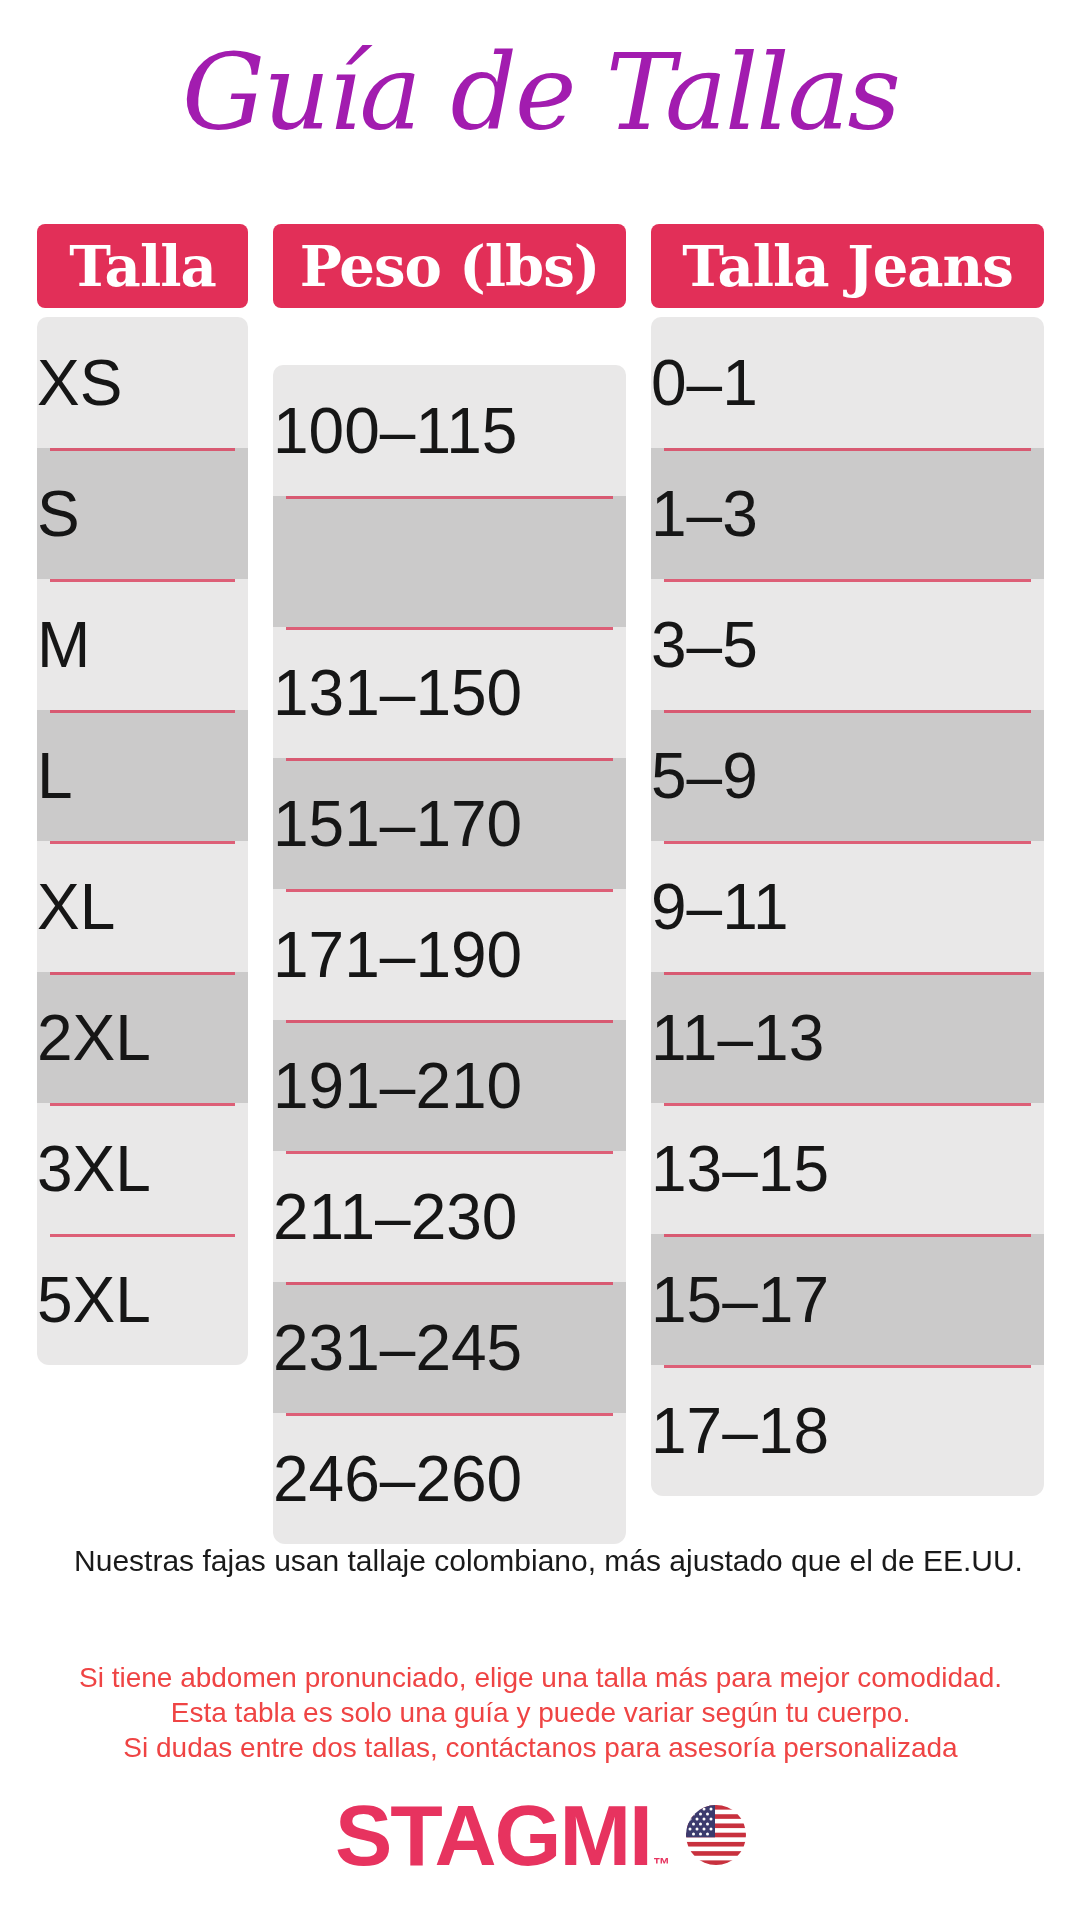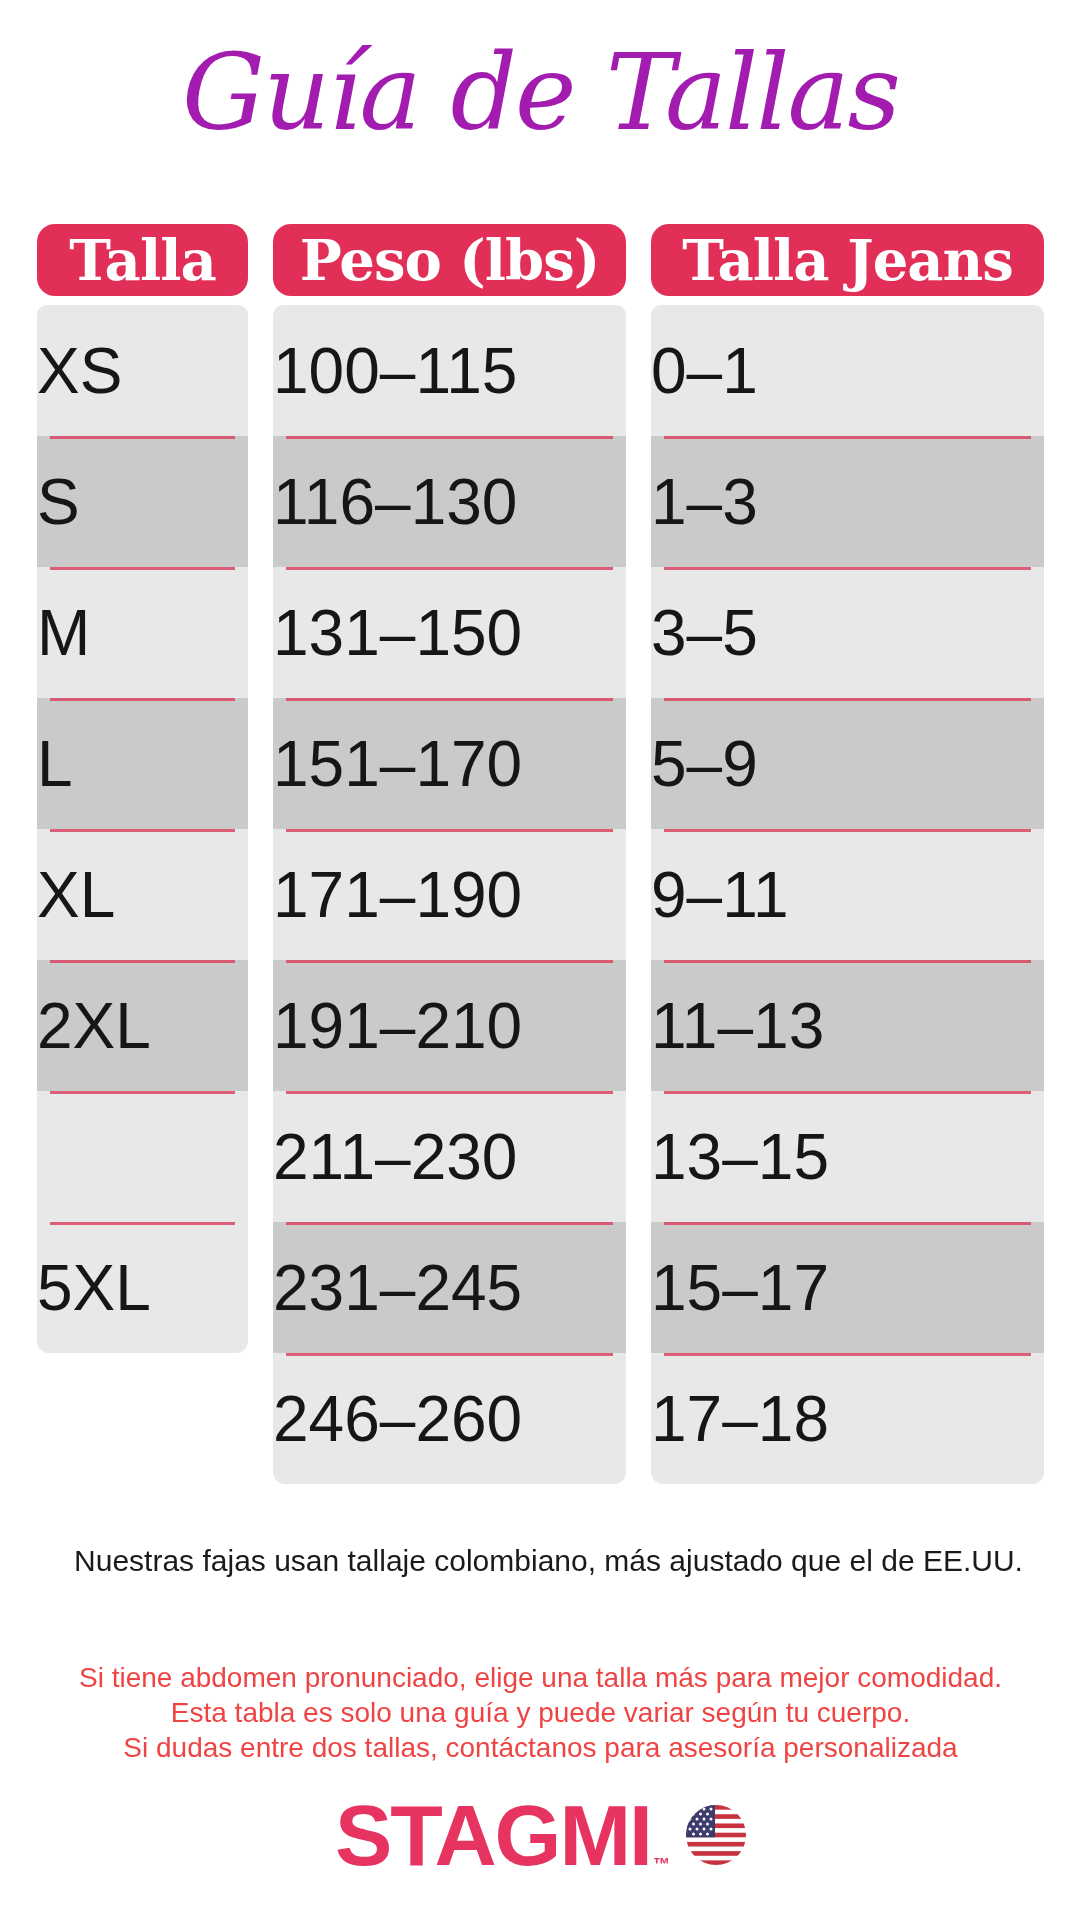--- a/index.html
+++ b/index.html
@@ -22,25 +22,25 @@
     letter-spacing:-2px;
     margin:0;
   }
   
   .table{
     position:absolute;top:224px;left:37px;width:1007px;
     display:flex;justify-content:space-between;
   }
   .col{display:flex;flex-direction:column;}
   .col-talla{width:211px;}
-  .col-peso{width:353px;}
+  .col-peso{width:353px;gap:48px;}
   .col-jeans{width:393px;}
   .hdr{
-    height:72px;margin-bottom:9px;
-    background:#e22f58;border-radius:18px;
+    height:84px;margin-bottom:9px;
+    background:#e22f58;border-radius:8px;
     display:flex;align-items:center;justify-content:center;
     font-family:"DejaVu Serif", serif;
     font-weight:bold;font-size:56px;color:#ffffff;
     letter-spacing:-1px;white-space:nowrap;
   }
   .body{display:flex;flex-direction:column;}
   .cell{
     position:relative;height:131px;
     display:flex;align-items:center;justify-content:flex-start;
     background:#e9e8e8;
@@ -109,36 +109,36 @@
           <div class="cell">
             <div class="sep"></div>
             <span>XL</span>
           </div>
           <div class="cell dark">
             <div class="sep"></div>
             <span>2XL</span>
           </div>
           <div class="cell">
             <div class="sep"></div>
+            <span>3XL</span>
           </div>
           <div class="cell last">
             <div class="sep"></div>
             <span>5XL</span>
           </div>
         </div>
     </div>
     <div class="col col-peso">
       <div class="hdr">Peso (lbs)</div>
       <div class="body" id="col-peso-body">
           <div class="cell first">
             <span>100–115</span>
           </div>
           <div class="cell dark">
             <div class="sep"></div>
-            <span>116–130</span>
           </div>
           <div class="cell">
             <div class="sep"></div>
             <span>131–150</span>
           </div>
           <div class="cell dark">
             <div class="sep"></div>
             <span>151–170</span>
           </div>
           <div class="cell">

